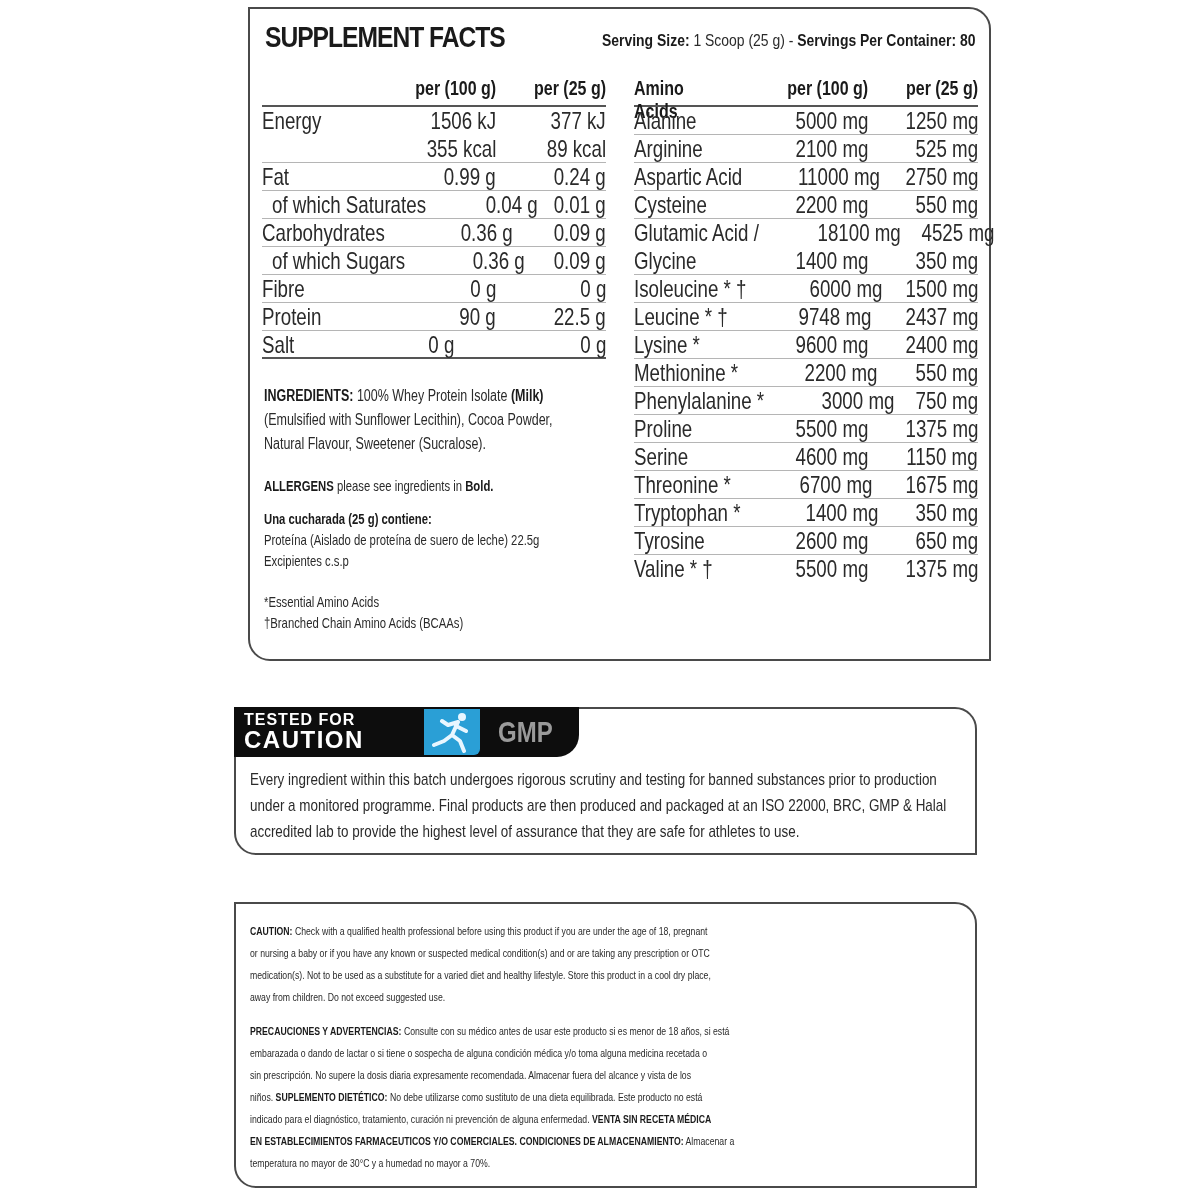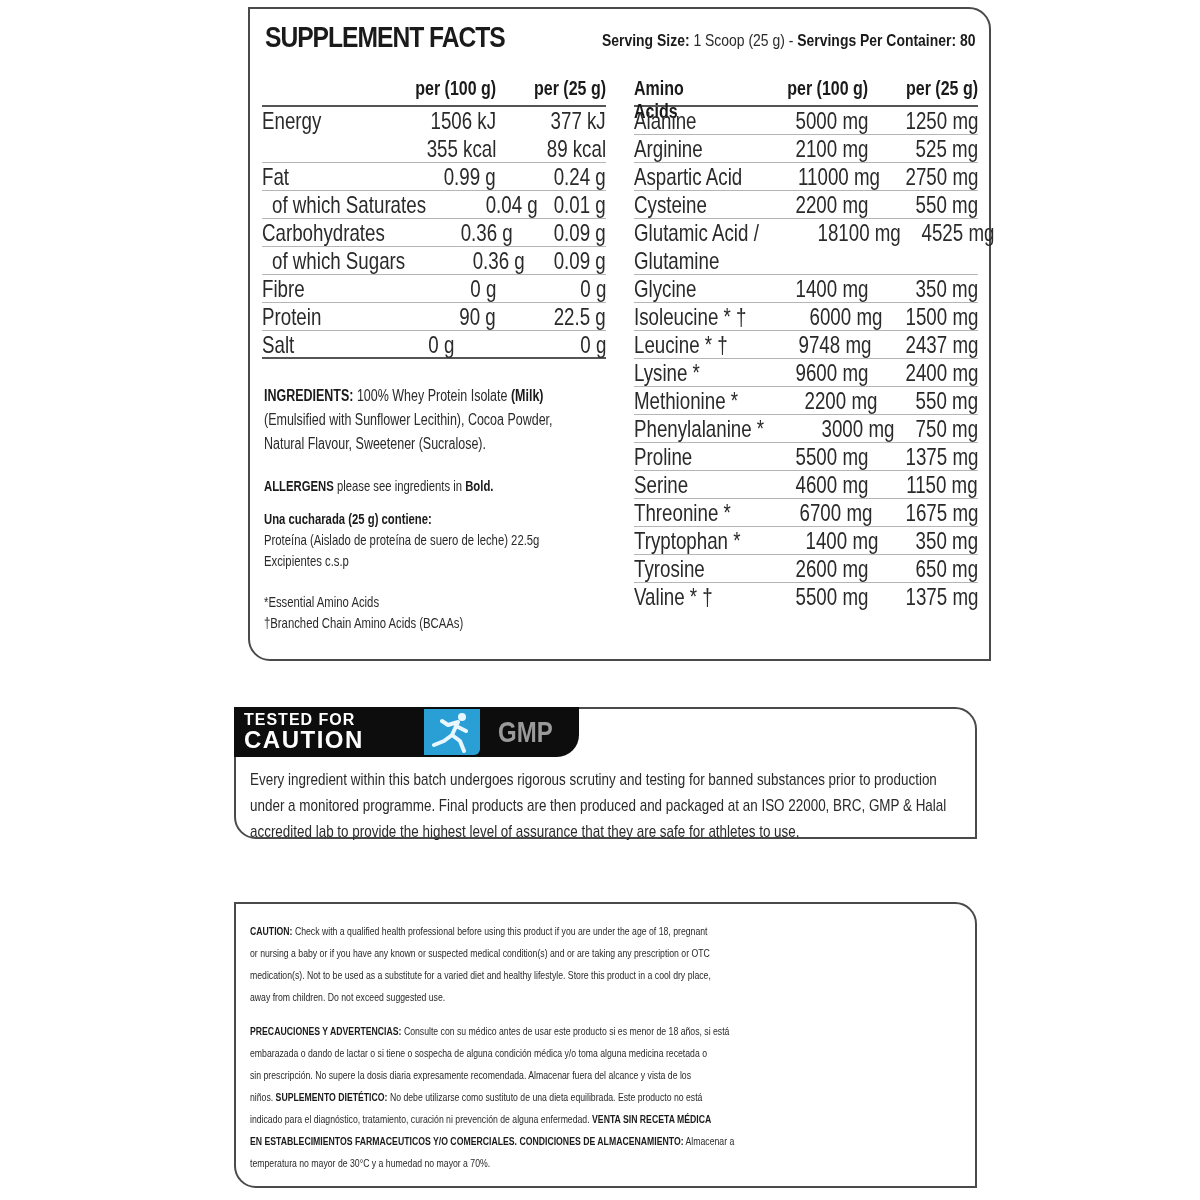--- a/index.html
+++ b/index.html
@@ -45,21 +45,21 @@
   .small { font-size: 14.5px; line-height: 21px; }
   .bk { color: #1a1a1a; font-weight: bold; }
 
   
   .amino { position: absolute; left: 384px; top: 68px; width: 344px; }
   .amino .col-a { width: 120px; }
   .amino .col-b { width: 110px; }
 
   
   .tested-box {
-    position: absolute; left: 234px; top: 707px; width: 743px; height: 132px;
+    position: absolute; left: 234px; top: 707px; width: 743px; height: 148px;
     border: 2px solid #4a4a4a; border-radius: 0 22px 0 22px;
   }
   .badge {
     position: absolute; left: -2px; top: -2px; width: 345px; height: 50px;
     background: #0d0d0d; border-radius: 0 0 22px 0; display: flex; align-items: center;
   }
   .badge-text { width: 190px; padding-left: 10px; color: #fff; font-weight: bold; line-height: 1; }
   .badge-t1 { font-size: 16px; letter-spacing: 1px; display:block; }
   .badge-t2 { font-size: 24px; letter-spacing: 1.5px; display:block; }
   .runner { width: 56px; height: 46px; background: #2a9fd6; border-radius: 0 0 6px 0; display:flex; align-items:center; justify-content:center; }
@@ -192,25 +192,20 @@
         <div class="col-name"><span class="cell">Cysteine</span></div>
         <div class="col-a"><span class="cell">2200 mg</span></div>
         <div class="col-b"><span class="cell">550 mg</span></div>
       </div>
     <div class="nrow noline">
         <div class="col-name"><span class="cell">Glutamic Acid /</span></div>
         <div class="col-a"><span class="cell">18100 mg</span></div>
         <div class="col-b"><span class="cell">4525 mg</span></div>
       </div>
     <div class="nrow">
-        <div class="col-name"><span class="cell">Glutamine</span></div>
-        <div class="col-a"><span class="cell"></span></div>
-        <div class="col-b"><span class="cell"></span></div>
-      </div>
-    <div class="nrow">
         <div class="col-name"><span class="cell">Glycine</span></div>
         <div class="col-a"><span class="cell">1400 mg</span></div>
         <div class="col-b"><span class="cell">350 mg</span></div>
       </div>
     <div class="nrow">
         <div class="col-name"><span class="cell">Isoleucine * †</span></div>
         <div class="col-a"><span class="cell">6000 mg</span></div>
         <div class="col-b"><span class="cell">1500 mg</span></div>
       </div>
     <div class="nrow">

